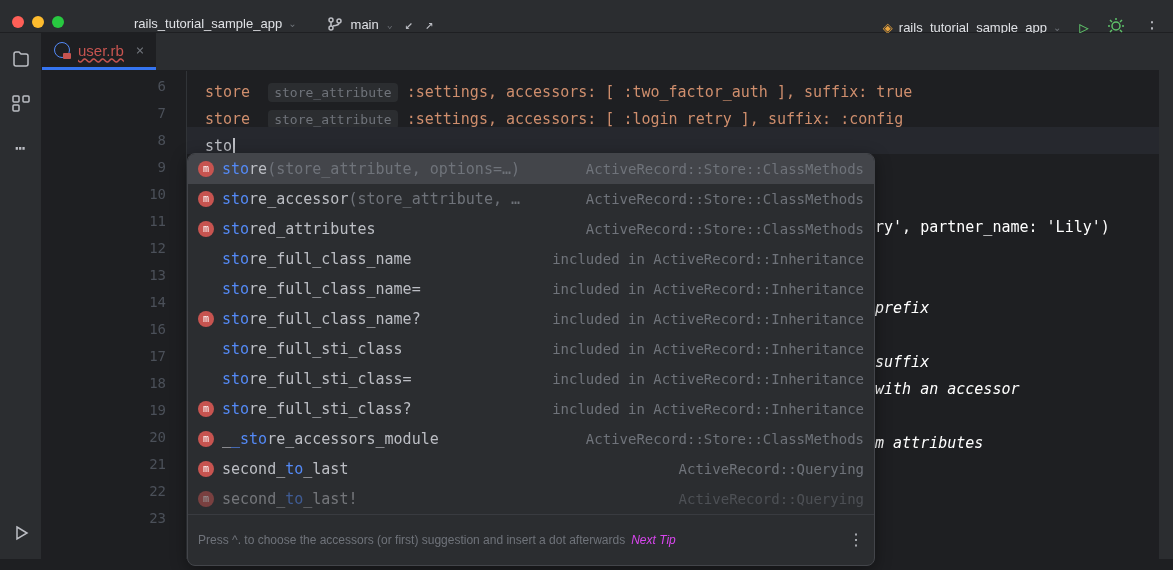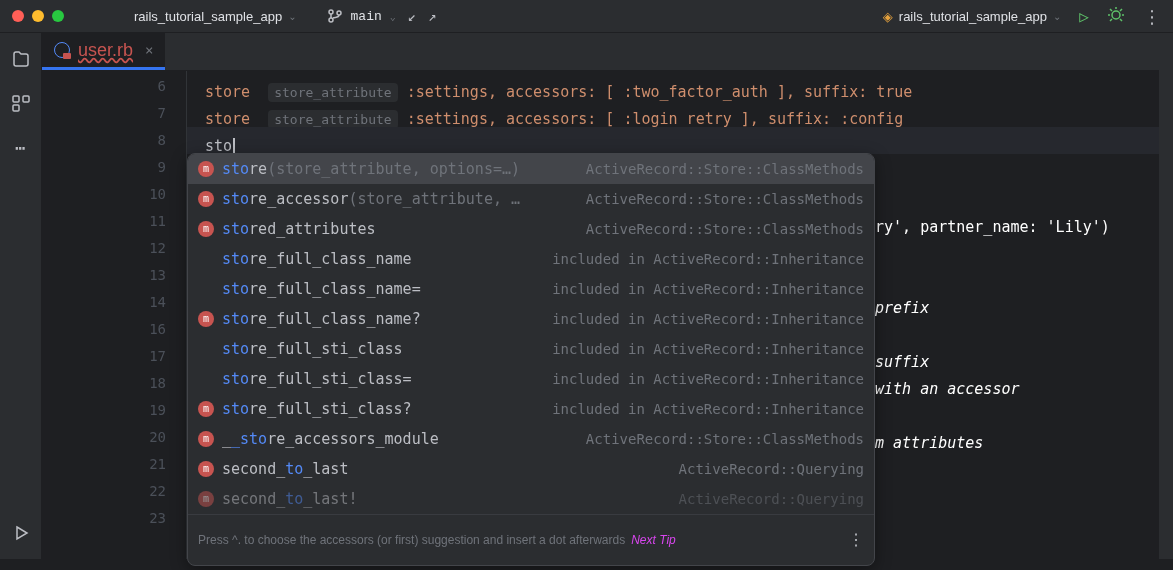--- a/index.html
+++ b/index.html
@@ -13,21 +13,21 @@
       color: #bcbec4;
       width: 1173px;
       height: 570px;
       overflow: hidden;
       font-size: 13px;
     }
     .titlebar {
       height: 28px;
       background: #2b2d30;
       display: flex;
-      align-items: center;
+      align-items: flex-start;
       padding: 16px 12px;
       border-bottom: 1px solid #1e1f22;
     }
     .traffic-lights {
       display: flex;
       gap: 8px;
       margin-right: 70px;
     }
     .light {
       width: 12px;
@@ -53,21 +53,21 @@
       display: flex;
       align-items: center;
       gap: 12px;
       margin-left: 30px;
     }
     .branch-icon {
       color: #bcbec4;
     }
     .branch-name {
       color: #dfe1e5;
-      font-family: Liberation Mono, monospace;
+      font-family: Liberation Sans, sans-serif;
       font-size: 13px;
     }
     .arrow-icon {
       color: #bcbec4;
       font-size: 14px;
     }
     .right-section {
       margin-left: auto;
       display: flex;
       align-items: center;
@@ -155,21 +155,21 @@
       width: 8px;
       height: 6px;
       background: #c75450;
       border-radius: 1px;
     }
     .tab-name {
       color: #c75450;
       text-decoration: underline wavy #c75450;
       text-underline-offset: 2px;
       font-family: -apple-system, sans-serif;
-      font-size: 18px;
+      font-size: 15px;
     }
     .tab-close {
       color: #6f737a;
       font-size: 14px;
       margin-left: 4px;
     }
     .right-sidebar {
       width: 14px;
       background: #2b2d30;
     }

